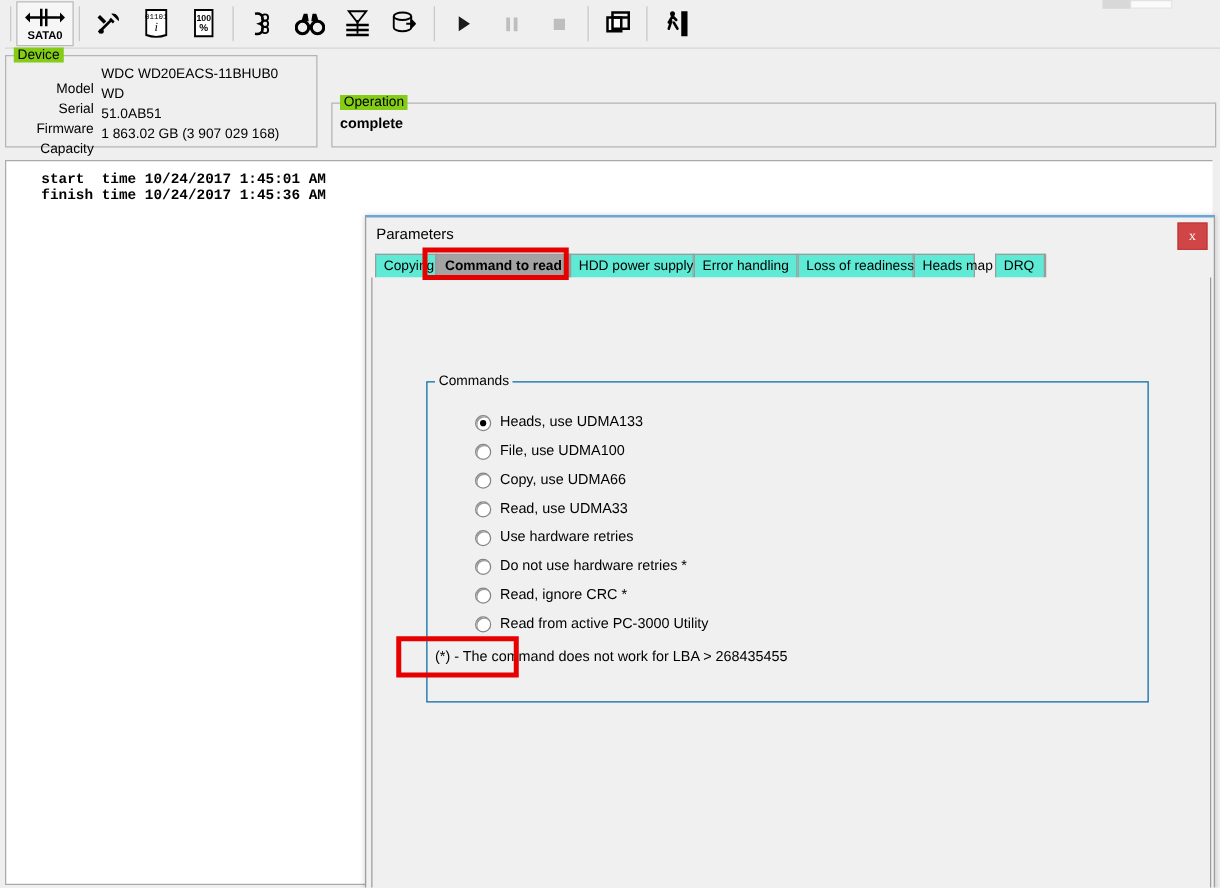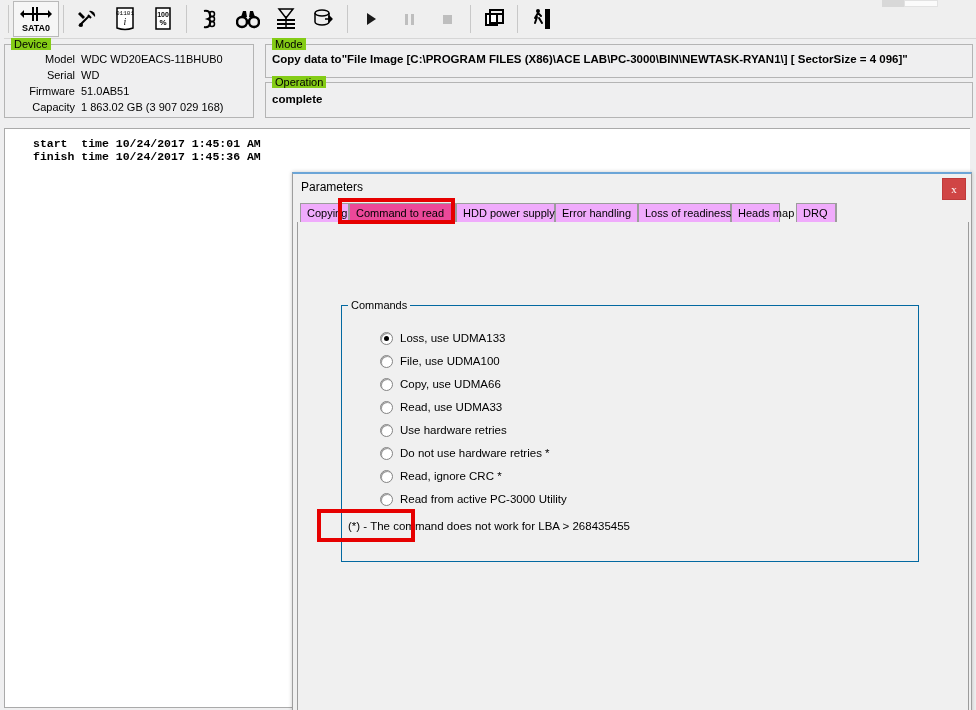--- a/index.html
+++ b/index.html
@@ -37,21 +37,21 @@
   .gbox{
     position:absolute;
     border:1px solid #b4b4b4;background:#efeff0;
   }
   .gbox > .legend{
     position:absolute;top:-7px;left:6px;background:#84cc16;padding:0 3px;
     font-size:11px;color:#000;
   }
   #dev-box{left:4px;top:5px;width:248px;height:72px;}
   .dev-row{position:absolute;font-size:11px;white-space:nowrap;}
-  .dev-lbl{text-align:right;width:68px;left:2px;}
+  .dev-lbl{text-align:right;width:68px;left:2px;margin-top:12px;}
   .dev-val{left:76px;}
   #mode-box{left:265px;top:5px;width:706px;height:32px;}
   #mode-text{position:absolute;left:6px;top:8px;font-size:11.5px;font-weight:bold;white-space:nowrap;}
   #oper-box{left:265px;top:43px;width:706px;height:34px;}
   #oper-text{position:absolute;left:6px;top:10px;font-size:11.5px;font-weight:bold;}
 
   
   #log{
     position:absolute;left:4px;top:128px;width:965px;height:578px;
     background:#fff;border:1px solid #aaa;border-right:none;
@@ -83,23 +83,23 @@
   }
   
   #tabs{
     position:absolute;left:7px;top:29px;width:664px;height:20px;
     border-bottom:1px solid #9c9c9c;
   }
   .tab{
     position:absolute;top:0;height:19px;line-height:19px;
     padding:0 6px;font-size:11px;
     border:1px solid #9c9c9c;border-bottom:none;
-    background:#f0abfc;box-sizing:border-box;white-space:nowrap;
-  }
-  .tab.active{background:#ec4899;border-bottom:1px solid #f0f0f0;height:20px;}
+    background:#5eead4;box-sizing:border-box;white-space:nowrap;
+  }
+  .tab.active{background:#a3a3a3;border-bottom:1px solid #f0f0f0;height:20px;font-weight:bold;}
   #tab-hl{
     position:absolute;left:338px;top:198px;width:117px;height:26px;
     border:4px solid #e60000;box-sizing:border-box;pointer-events:none;
   }
   
   #tabpage{
     position:absolute;left:4px;top:48px;width:670px;height:612px;
     background:#f0f0f0;border:1px solid #9c9c9c;border-top:none;
   }
   #cmd-box{
@@ -266,24 +266,20 @@
     <span class="dev-row dev-lbl" style="top:8px">Model</span>
     <span class="dev-row dev-val" style="top:8px">WDC WD20EACS-11BHUB0</span>
     <span class="dev-row dev-lbl" style="top:24px">Serial</span>
     <span class="dev-row dev-val" style="top:24px">WD</span>
     <span class="dev-row dev-lbl" style="top:40px">Firmware</span>
     <span class="dev-row dev-val" style="top:40px">51.0AB51</span>
     <span class="dev-row dev-lbl" style="top:56px">Capacity</span>
     <span class="dev-row dev-val" style="top:56px">1 863.02 GB (3 907 029 168)</span>
   </div>
 
-  <div class="gbox" id="mode-box">
-    <span class="legend">Mode</span>
-    <span id="mode-text">Copy data to"File Image [C:\PROGRAM FILES (X86)\ACE LAB\PC-3000\BIN\NEWTASK-RYAN1\] [ SectorSize = 4 096]"</span>
-  </div>
 
   <div class="gbox" id="oper-box">
     <span class="legend">Operation</span>
     <span id="oper-text">complete</span>
   </div>
 </div>
 
 <div id="log">
   <div class="line">start  time 10/24/2017 1:45:01 AM</div>
   <div class="line">finish time 10/24/2017 1:45:36 AM</div>
@@ -304,21 +300,21 @@
     <div class="tab" style="left:536px; width:22px;background:transparent;border-top:none;border-bottom:none;border-right:none;"></div>
   </div>
 
   <div id="tabpage">
 
     <div id="cmd-box">
       <span class="legend">Commands</span>
 
       <div class="radio-row" style="top:25px">
         <span class="radio on"></span>
-        <span>Loss, use UDMA133</span>
+        <span>Heads, use UDMA133</span>
       </div>
       <div class="radio-row" style="top:48px">
         <span class="radio"></span>
         <span>File, use UDMA100</span>
       </div>
       <div class="radio-row" style="top:71px">
         <span class="radio"></span>
         <span>Copy, use UDMA66</span>
       </div>
       <div class="radio-row" style="top:94px">

